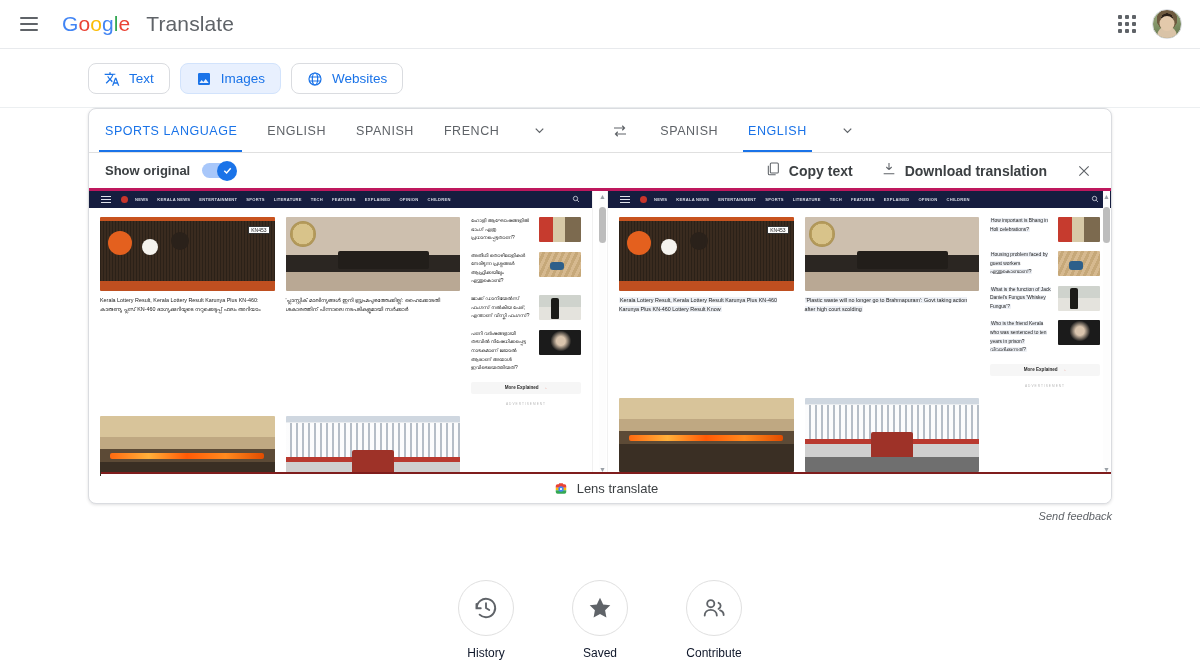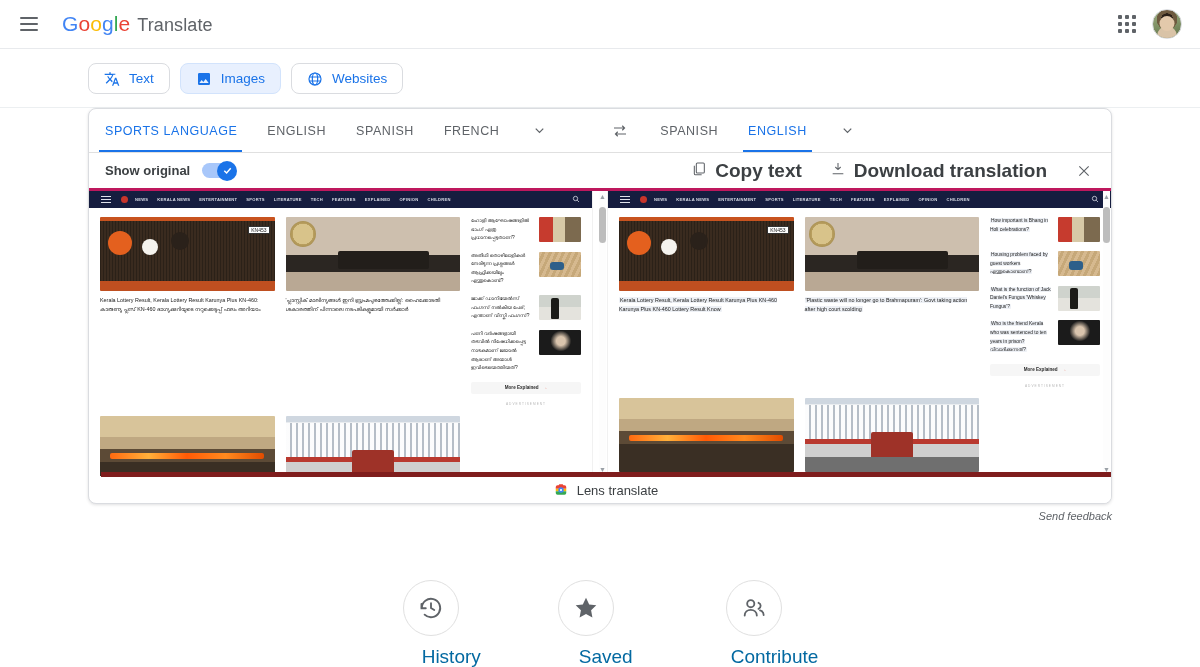--- a/index.html
+++ b/index.html
@@ -26,21 +26,21 @@
     width: 24px; height: 24px;
     margin-right: 20px;
     display: flex; flex-direction: column; justify-content: center; gap: 4px;
     cursor: pointer;
     padding-left: 2px;
   }
   .hamburger span { display:block; width: 18px; height: 2px; background: #5f6368; border-radius: 1px; }
   .brand { font-size: 21px; letter-spacing: .1px; display: flex; align-items: baseline; }
   .brand .g1 { color:#4285f4; } .brand .g2 { color:#ea4335; } .brand .g3 { color:#fbbc05; }
   .brand .g4 { color:#4285f4; } .brand .g5 { color:#34a853; } .brand .g6 { color:#ea4335; }
-  .brand .product { color:#5f6368; margin-left: 7px; font-size: 18px; }
+  .brand .product { color:#5f6368; margin-left: 16px; font-size: 21px; }
   .topbar-right { margin-left:auto; display:flex; align-items:center; gap: 14px; }
   .apps-grid { width: 22px; height:22px; display:grid; grid-template-columns: repeat(3, 4px); grid-template-rows: repeat(3,4px);
      gap: 3px; align-content:center; justify-content:center; cursor:pointer; padding: 4px;}
   .apps-grid i { background:#5f6368; border-radius:1px; display:block; width:4px; height:4px; }
   .avatar {
     width: 30px; height: 30px; border-radius: 50%;
     background: radial-gradient(circle at 50% 34%, #2b2017 0 26%, #6e5a3f 27% 44%, transparent 45%),
                 linear-gradient(170deg, #9fae84 0%, #7d8f63 55%, #5e6f47 100%);
     border: 1px solid #dadce0; cursor: pointer; position: relative; overflow:hidden;
   }
@@ -115,21 +115,21 @@
   .show-original .lbl { font-size: 13px; color:#3c4043; }
   .toggle {
     width: 34px; height: 15px; border-radius: 8px; background:#a8c7fa; position:relative;
   }
   .toggle .knob {
     position:absolute; right:-1px; top:-2.5px; width:20px; height:20px; border-radius:50%;
     background:#1a73e8; display:flex; align-items:center; justify-content:center;
   }
   .action-right { margin-left:auto; display:flex; align-items:center; gap: 4px; }
   .act-btn { display:flex; align-items:center; gap: 8px; padding: 5px 12px; border-radius: 4px;
-    font-size:19px; color:#3c4043; cursor:pointer; }
+    font-size:14px; color:#3c4043; cursor:pointer; }
   .close-btn { display:flex; align-items:center; justify-content:center; width:30px; height:30px;
     border-radius:50%; cursor:pointer; margin-left: 6px;}
 
   .panes {
     display:flex; height: 285px; background:#fff; position:relative;
   }
   .pane { position:relative; overflow:hidden; background:#fff; }
   .pane.left { width: 503px; }
   .pane.divider { width: 16px; background:#fff; border-left:1px solid #f1f1f1; border-right:1px solid #f1f1f1;}
   .pane.right { flex:1; }
@@ -232,21 +232,21 @@
   .img-shop { background: linear-gradient(90deg,#c63b2e 0 34%, #d7c9a7 34% 62%, #7c6a4f 62%); }
   .img-floor { background: repeating-linear-gradient(115deg,#d6b98f 0 3px, #c6a879 3px 6px); position:relative;}
   .img-floor::after{content:"";position:absolute;left:26%;top:40%;width:34%;height:34%;background:#2d5f8a;border-radius:3px;}
   .img-whisky { background: linear-gradient(180deg,#cfd3cd 0 48%, #e4e3dd 48%); position:relative;}
   .img-whisky::after{content:"";position:absolute;left:28%;top:10%;width:20%;height:84%;background:#1b1b17;border-radius:2px 2px 1px 1px;}
   .img-man-dark { background: radial-gradient(circle at 52% 44%, #d9c4ad 0 17%, #1b1b1b 40%); }
 
   
   .lensbar {
     height: 31px; display:flex; align-items:center; justify-content:center;
-    border-top: 5px solid #7f1d1d; background:#fff;
+    border-top: 2px solid #7f1d1d; background:#fff;
     position:absolute; left:12px; right:0; bottom:0;
   }
   .lens-btn { display:flex; align-items:center; gap:9px; font-size:13px; color:#3c4043; cursor:pointer;
     padding: 4px 10px; border-radius:4px; }
   .lens-icon { width:14px; height:14px; position:relative; }
 
   .feedback {
     margin: 6px 88px 0 0; text-align:right; font-size:11px; color:#5f6368; font-style: italic;
     cursor:pointer;
   }
@@ -254,21 +254,21 @@
   
   .shortcuts {
     display:flex; justify-content:center; gap: 58px;
     margin-top: 58px;
   }
   .shortcut { display:flex; flex-direction:column; align-items:center; gap: 10px; cursor:pointer; }
   .sc-circle {
     width: 56px; height:56px; border-radius:50%; border:1px solid #e0e0e0;
     display:flex; align-items:center; justify-content:center; background:#fff;
   }
-  .sc-label { font-size:19px; color:#0369a1;margin-left:40px; }
+  .sc-label { font-size:12px; color:#0f172a; }
 </style>
 </head>
 <body>
 
 <div class="topbar">
   <div class="hamburger">
     <span></span>
       <span></span>
       <span></span>
   </div>

